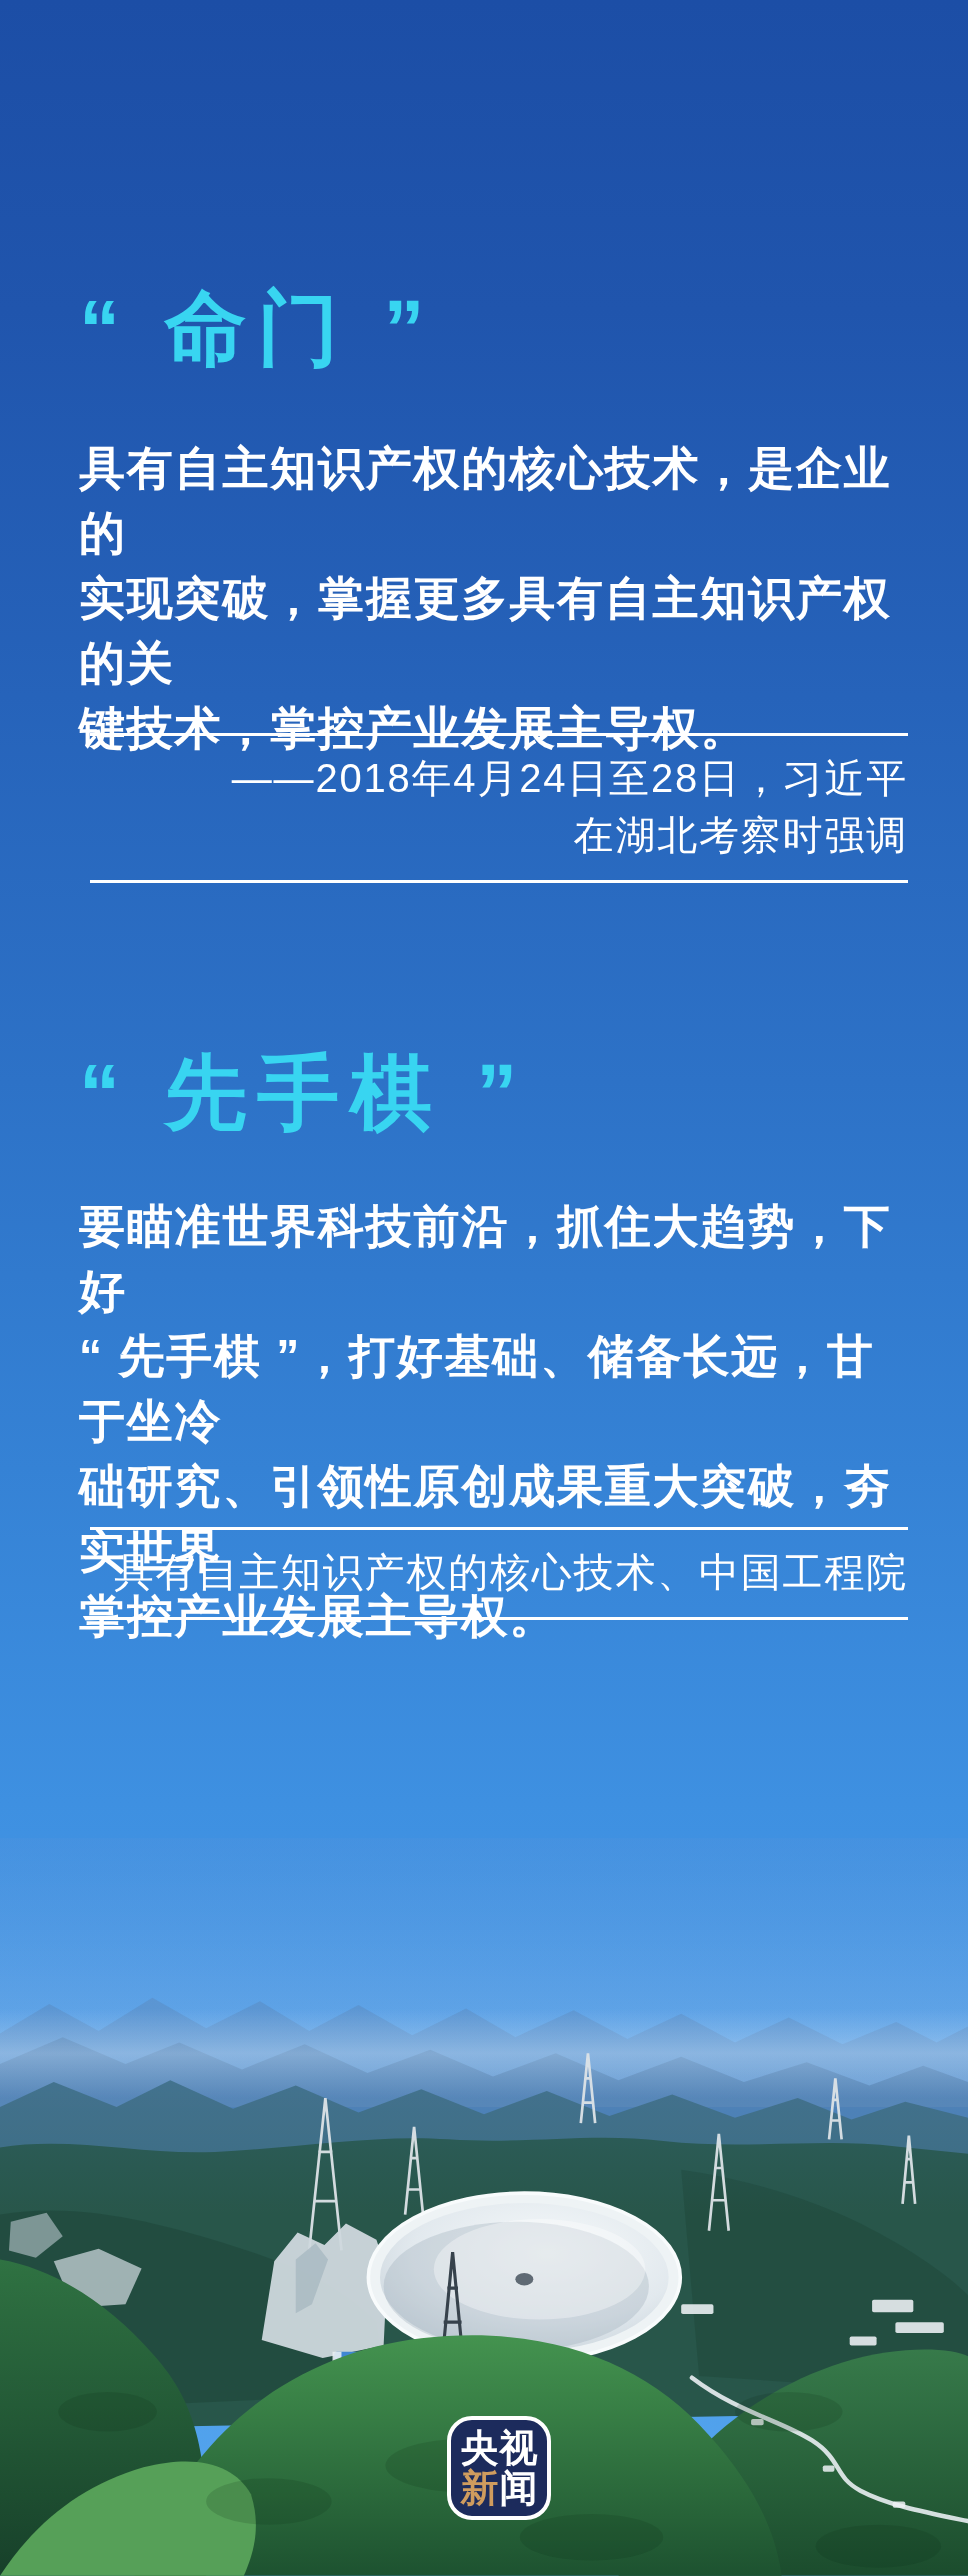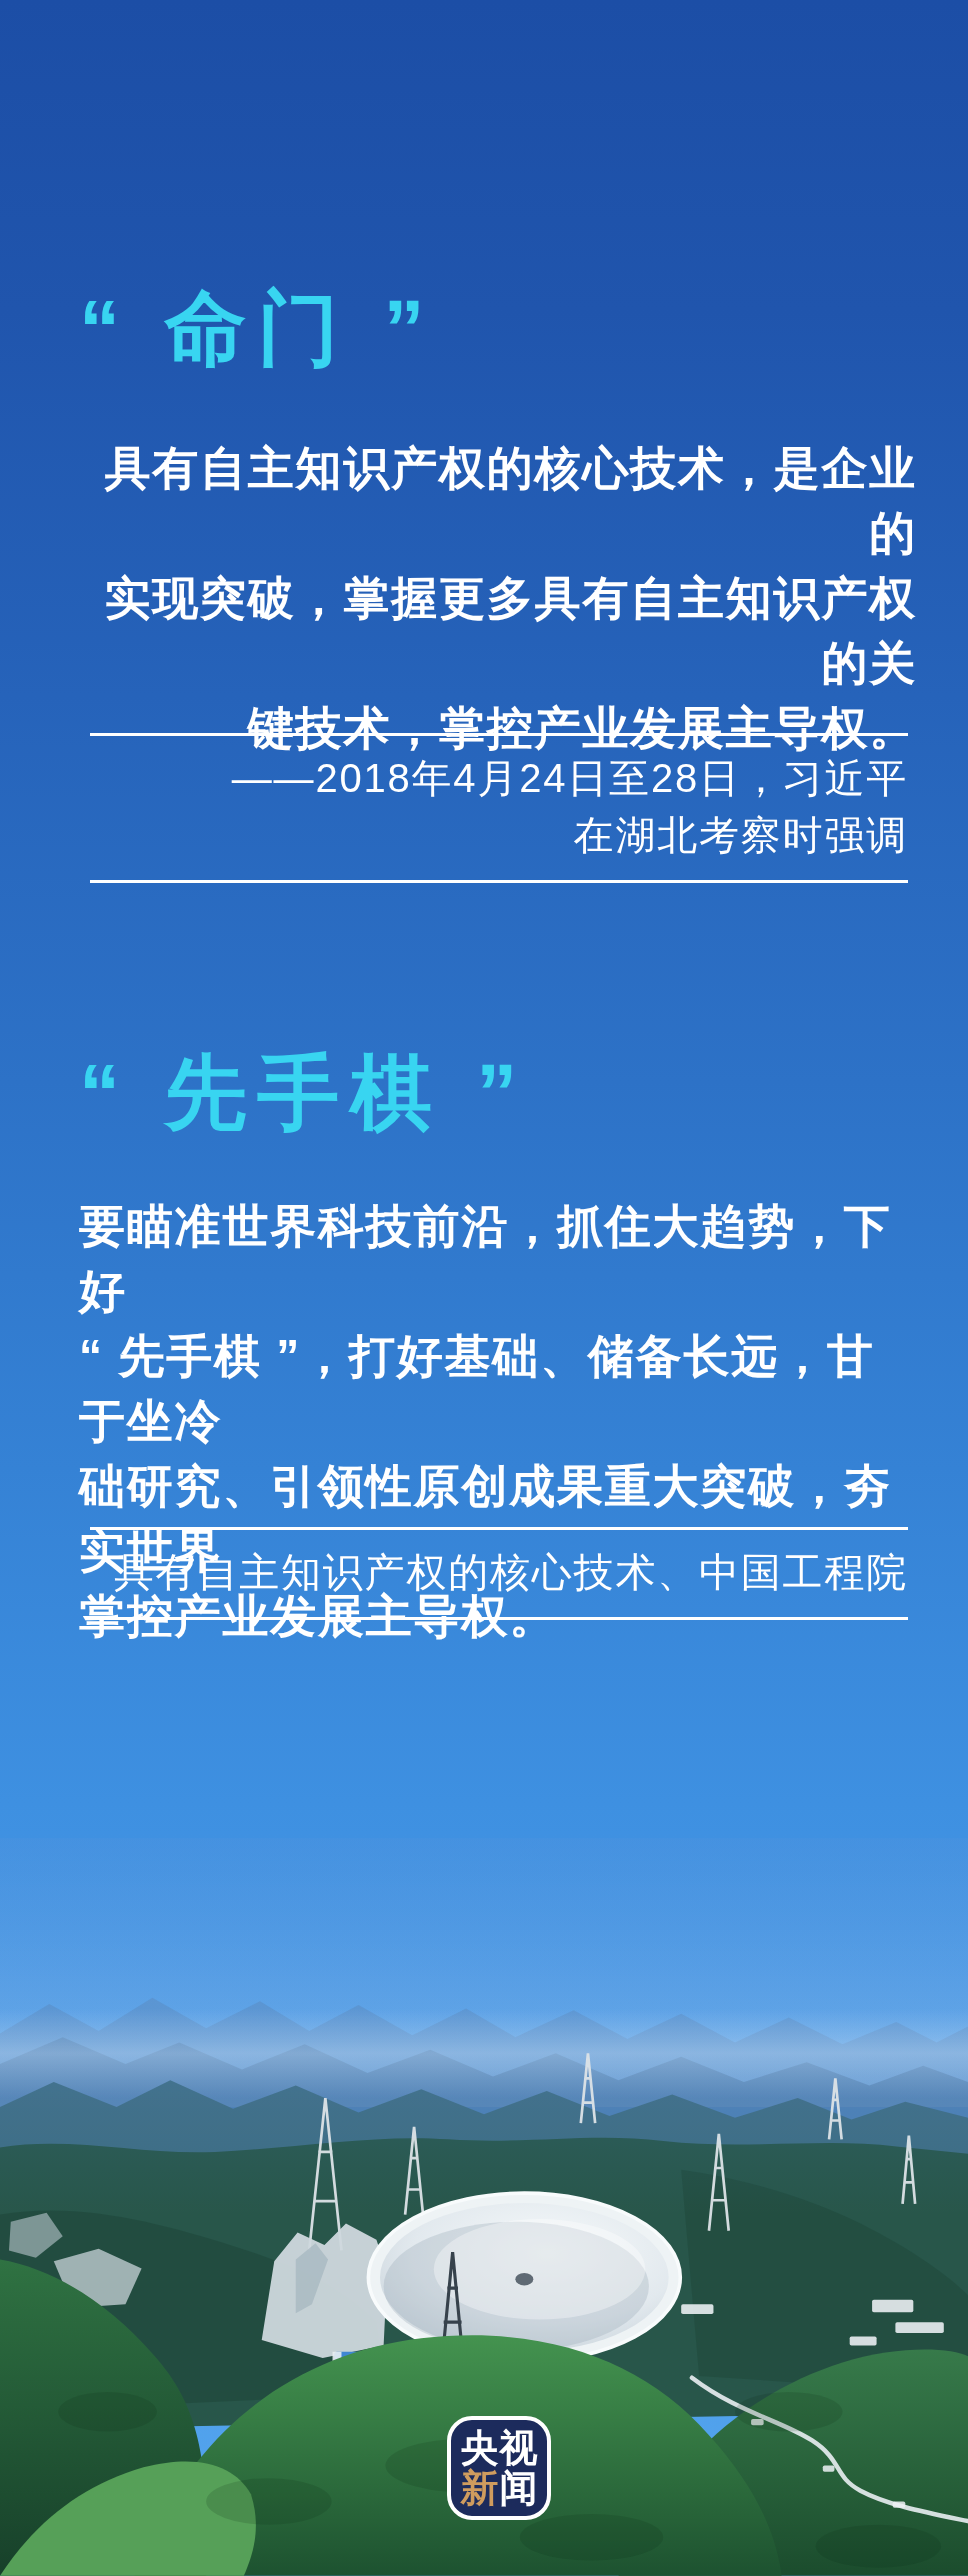--- a/index.html
+++ b/index.html
@@ -25,21 +25,21 @@
   }
   .h1-pos{top:285px;}
   .h2-pos{top:1049px;}
   .quote-body{
     position:absolute;left:79px;width:838px;
     font-size:46px;line-height:65px;
     font-weight:800;
     color:#ffffff;
     letter-spacing:1.8px;
   }
-  .body1-pos{top:436px;text-align:right;}
+  .body1-pos{top:436px;}
   .body2-pos{top:1194px;}
   .attribution{
     position:absolute;left:90px;width:818px;
     border-top:3.6px solid #ffffff;
     border-bottom:3.6px solid #ffffff;
     padding:14.3px 0 16px 0;
     text-align:right;
     font-size:40px;line-height:57px;
     font-weight:400;
     color:#ffffff;

